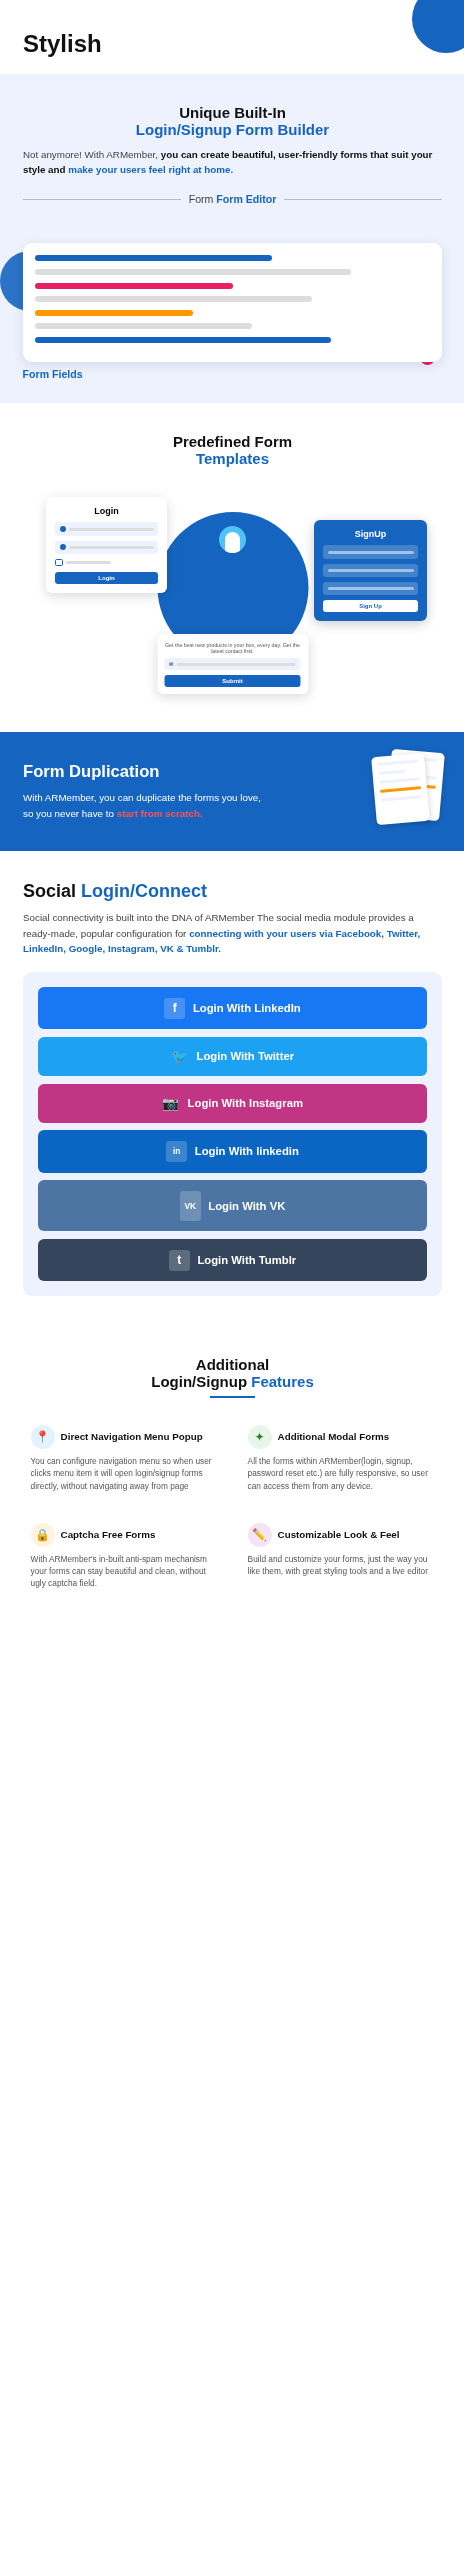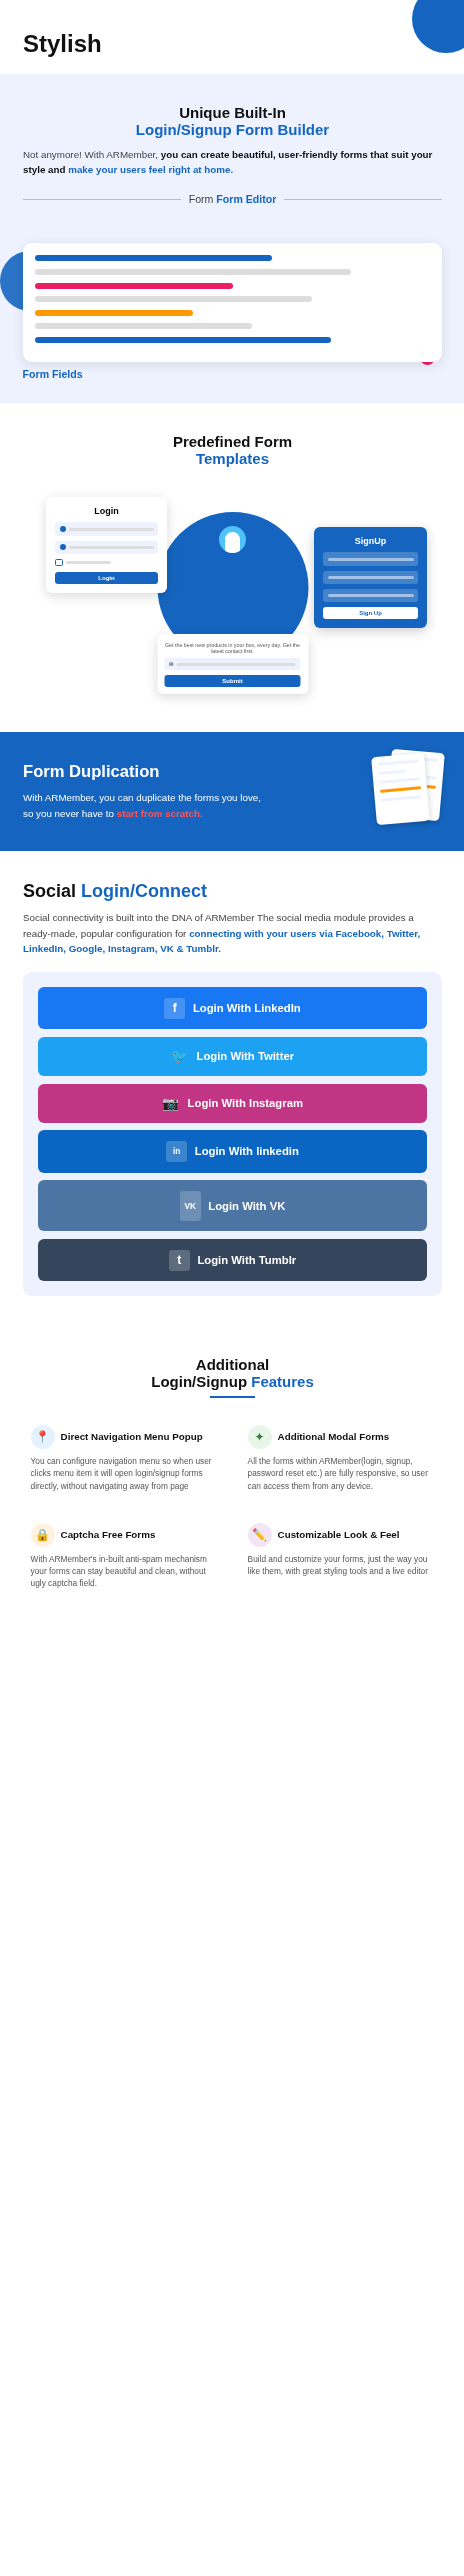--- a/index.html
+++ b/index.html
@@ -218,21 +218,21 @@
     }
 
     .signup-card {
       position: absolute;
       background: #1565C0;
       border-radius: 6px;
       box-shadow: 0 3px 11.3px rgba(0,0,0,0.2);
       padding: 9px;
       width: 113px;
       right: 15px;
-      top: 45px;
+      top: 38px;
       z-index: 2;
     }
     .signup-card h4 {
       font-size: 9px;
       font-weight: 700;
       color: #fff;
       text-align: center;
       margin-bottom: 6px;
     }
     .sc-input {

